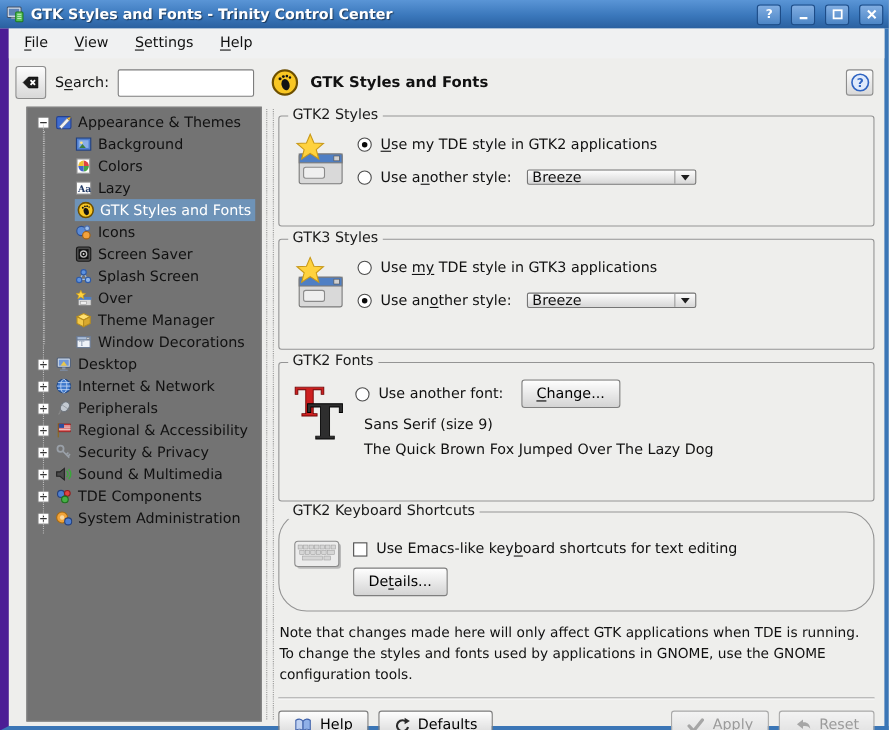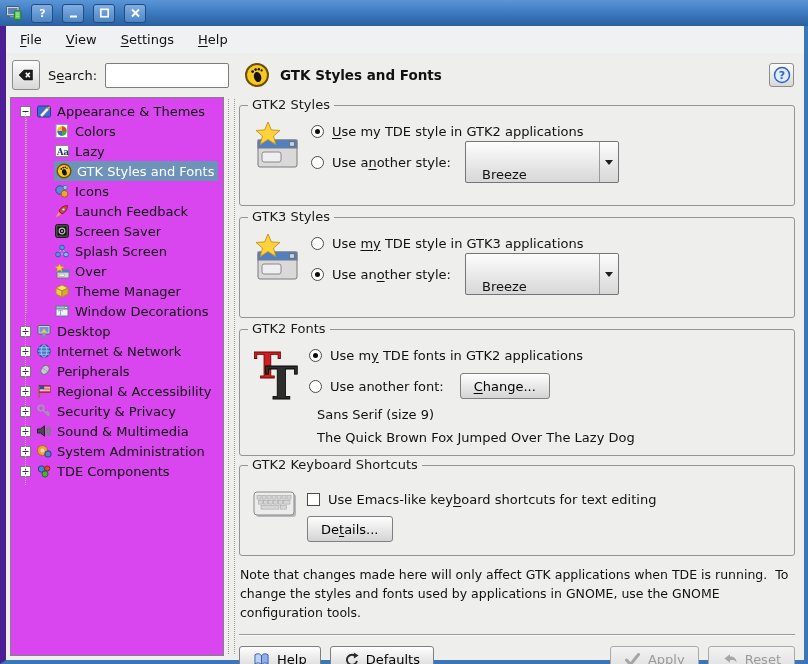--- a/index.html
+++ b/index.html
@@ -11,42 +11,42 @@
   
   .titlebar { height:26px; flex:none; display:flex; align-items:center; gap:6px;
               padding:0 5px 0 6px; background:linear-gradient(#5a95d6,#3a77bb 55%,#2a609f); }
   .titlebar .title { color:#fff; font-weight:bold; font-size:13px; flex:1;
                      text-shadow:1px 1px 1px rgba(0,0,0,.5); white-space:nowrap; overflow:hidden; }
   .winbtn { width:22px; height:19px; margin-left:3px; border:1px solid #1d4c87; border-radius:3px;
             background:linear-gradient(#82aee2,#4d86c6); display:flex; align-items:center; justify-content:center; }
 
   
   .framebody { flex:1; min-height:0; display:flex; flex-direction:column;
-               border-left:6px solid #4c1d95; border-right:4px solid #3b76b6; border-bottom:4px solid #3b76b6;
+               border-left:8px solid #4c1d95; border-right:4px solid #3b76b6; border-bottom:4px solid #3b76b6;
                background:#eeeeec; }
 
   .menubar { height:27px; flex:none; display:flex; align-items:center; gap:24px;
              padding:0 14px; background:#f0f1f2; }
   .menuitem { cursor:default; white-space:pre; }
 
   .upper { height:44px; flex:none; display:flex; align-items:center; }
   .search-zone { width:229px; flex:none; display:flex; align-items:center; gap:8px; padding-left:6px; }
   .tool-btn { width:28px; height:30px; border:1px solid #8c8c8c; border-radius:3px;
               background:linear-gradient(#fcfcfc,#d8d8d8); display:flex; align-items:center; justify-content:center; }
   .search-lbl { white-space:pre; }
   .search-input { width:124px; height:25px; border:1px solid #7d7d7d; border-radius:2px; background:#fff;
                   font:13px "DejaVu Sans", sans-serif; padding:0 4px; }
   .header-zone { flex:1; display:flex; align-items:center; gap:10px; padding:0 10px 0 9px; }
   .module-title { font-weight:bold; font-size:13.5px; }
   .help-qbtn { margin-left:auto; width:25px; height:24px; border:1px solid #8c8c8c; border-radius:3px;
                background:linear-gradient(#fcfcfc,#d8d8d8); display:flex; align-items:center; justify-content:center; }
 
   
   .main { flex:1; min-height:0; display:flex; padding-bottom:4px; }
-  .tree-panel { width:214px; flex:none; margin-left:4px; background:#d946ef; border:1px solid #828282;
+  .tree-panel { width:214px; flex:none; margin-left:16px; background:#737373; border:1px solid #828282;
                 padding-top:3px; overflow:hidden; position:relative; }
   .splitter { width:15px; flex:none; position:relative; }
   .splitter::before { content:""; position:absolute; top:2px; bottom:2px; left:4px; border-left:1px dotted #9a9a9a; }
   .splitter::after  { content:""; position:absolute; top:2px; bottom:2px; right:4px; border-left:1px dotted #9a9a9a; }
 
   .trow { height:20px; display:flex; align-items:center; gap:5px; padding-left:9px; white-space:nowrap; cursor:default; }
   .trow.child { padding-left:43px; }
   .expander { width:11px; height:11px; flex:none; }
   .ti { width:16px; height:16px; flex:none; }
   .tlabel { white-space:pre; }
@@ -56,34 +56,34 @@
   .rootline { position:absolute; left:14px; top:14px; bottom:170px; border-left:1px dotted #bbb; }
 
   
   .content { flex:1; min-width:0; display:flex; flex-direction:column; padding-right:9px; }
   .group { position:relative; border:1px solid #949494; border-radius:3px; background:#eeeeec;
            padding:14px 10px 8px 11px; flex:none; }
   .legend { position:absolute; top:-9px; left:8px; background:#eeeeec; padding:0 4px; font-size:13px; color:#1a1a1a; }
   .g1 { margin-top:8px;  height:101px; }
   .g2 { margin-top:11px; height:101px; }
   .g3 { margin-top:11px; height:127px; }
-  .g4 { margin-top:9px;  height:91px; }
+  .g4 { margin-top:9px;  height:91px;border-radius:26px; }
   .group-row { display:flex; align-items:flex-start; }
   .gicon { flex:none; margin:1px 10px 0 2px; }
-  .gcol { display:flex; flex-direction:column; gap:0; padding-top:1px; min-width:0; }
+  .gcol { display:flex; flex-direction:column; gap:10px; padding-top:1px; min-width:0; }
   .opt { display:flex; align-items:center; gap:8px; min-height:20px; }
   .lbl { white-space:pre; }
   .k { text-decoration:underline; text-underline-offset:2px; }
 
   .radio { width:13px; height:13px; flex:none; border-radius:50%; background:#fff; border:1px solid #4c4c4c; position:relative; }
   .radio.checked::after { content:""; position:absolute; inset:3px; border-radius:50%; background:#0a0a0a; }
   .checkbox { width:13px; height:13px; flex:none; background:#fff; border:1px solid #4c4c4c; }
 
-  .combo { width:154px; height:42px; margin-left:6px; border:1px solid #757575; border-radius:2px;
-           background:linear-gradient(#fdfdfd,#d7d7d7); display:flex; align-items:flex-end; padding-left:16px; }
+  .combo { width:154px; height:14px; margin-left:6px; border:1px solid #757575; border-radius:2px;
+           background:linear-gradient(#fdfdfd,#d7d7d7); display:flex; align-items:center; padding-left:4px; }
   .combo .cval { flex:1; white-space:nowrap; overflow:hidden; }
   .combo .arrowzone { width:19px; height:100%; flex:none; border-left:1px solid #9b9b9b;
                       display:flex; align-items:center; justify-content:center; }
   .dtri { width:0; height:0; border-left:4px solid transparent; border-right:4px solid transparent; border-top:5px solid #1d1d1d; }
 
   .btn { height:25px; display:inline-flex; align-items:center; gap:7px; padding:12px 13px;
          border:1px solid #7f7f7f; border-radius:3px; background:linear-gradient(#fefefe,#d4d4d4);
          font:13px "DejaVu Sans", sans-serif; white-space:pre; }
   .btn.disabled { color:#9b9b9b; border-color:#a9a9a9; background:linear-gradient(#f3f3f3,#dedede); }
 
@@ -101,20 +101,21 @@
 <div class="window">
 
   <div class="titlebar">
     <svg class="ti" width="17" height="17" viewBox="0 0 17 17">
       <rect x="0.5" y="1.5" width="13.5" height="10" rx="1" fill="#cdd7e4" stroke="#3e4f68"></rect>
       <rect x="2.2" y="3.2" width="10" height="6.5" fill="#5d83b5"></rect>
       <rect x="4.5" y="11.5" width="5.5" height="1.6" fill="#8b99ad"></rect>
       <rect x="8.8" y="6.2" width="7" height="9.5" rx="1" fill="#54c154" stroke="#1d7a1d"></rect>
       <path d="M10.3,8.5 h4 M10.3,10.5 h4 M10.3,12.5 h4" stroke="#d9f5d9" stroke-width="0.8"></path>
     </svg>
+    <span class="title">GTK Styles and Fonts - Trinity Control Center</span>
     <span class="winbtn">
       <svg width="11" height="12" viewBox="0 0 11 12">
         <text x="2.2" y="9.8" font-size="11" font-weight="bold" fill="#fff" font-family="DejaVu Sans,sans-serif">?</text>
       </svg>
     </span>
     <span class="winbtn">
       <svg width="11" height="12" viewBox="0 0 11 12">
         <path d="M2,9.5 H9" stroke="#fff" stroke-width="2"></path>
       </svg>
     </span>
@@ -183,20 +184,29 @@
             <rect x="1.5" y="3" width="13" height="11" rx="1.5" fill="#3f6cd1" stroke="#24418f"></rect>
             <polygon points="4,12 11,4.5 13,6.5 6,14" fill="#f3f3f3" stroke="#8a8a8a" stroke-width="0.6"></polygon>
             <polygon points="11,4.5 13,6.5 14.4,3.2" fill="#f7c24a" stroke="#8a6a1a" stroke-width="0.5"></polygon>
           </svg>
           <span class="tlabel">Appearance &amp; Themes</span>
         </div>
 
         <div class="children">
           <div class="trow child">
             <svg class="ti" viewBox="0 0 16 16">
+              <rect x="1.5" y="2.5" width="13" height="11" fill="#4f7fd0" stroke="#23417e"></rect>
+              <rect x="3.5" y="4.5" width="9" height="7" fill="#89aee6"></rect>
+              <circle cx="6" cy="6.8" r="1.2" fill="#ffe27a"></circle>
+                <polygon points="4,11.5 7,8 10,11.5" fill="#3e7f3e"></polygon>
+            </svg>
+            <span class="tlabel">Background</span>
+          </div>
+          <div class="trow child">
+            <svg class="ti" viewBox="0 0 16 16">
               <rect x="2" y="1.5" width="11.5" height="13" fill="#fff" stroke="#9a9a9a"></rect>
               <path d="M8,8 L8,3 A5,5 0 0 1 12.8,8 Z" fill="#e04343"></path>
                 <path d="M8,8 L12.8,8 A5,5 0 0 1 8,13 Z" fill="#46a546"></path>
               <path d="M8,8 L8,13 A5,5 0 0 1 3.2,8 Z" fill="#4466cc"></path>
                 <path d="M8,8 L3.2,8 A5,5 0 0 1 8,3 Z" fill="#f0c030"></path>
             </svg>
             <span class="tlabel">Colors</span>
           </div>
           <div class="trow child">
             <svg class="ti" viewBox="0 0 16 16">
@@ -221,28 +231,20 @@
           <div class="trow child">
             <svg class="ti" viewBox="0 0 16 16">
               <circle cx="6" cy="7" r="4.2" fill="#5b8bd6" stroke="#2c4f93"></circle>
               <circle cx="10.5" cy="10.8" r="3.4" fill="#f2a23c" stroke="#a05f10"></circle>
               <circle cx="11.2" cy="4.5" r="2.2" fill="#9fc0ea" stroke="#4d6faf"></circle>
             </svg>
             <span class="tlabel">Icons</span>
           </div>
           <div class="trow child">
             <svg class="ti" viewBox="0 0 16 16">
-              <path d="M13.5,2.5 C10,2.5 6.5,4.5 5,8 L8,11 C11.5,9.5 13.5,6 13.5,2.5 Z" fill="#d94040" stroke="#8f1f1f"></path>
-              <circle cx="9.5" cy="6.5" r="1.3" fill="#cfe0f5" stroke="#5a7ab5" stroke-width="0.6"></circle>
-              <path d="M4.5,9 L1.8,14.2 L7,11.5 Z" fill="#f2a33c"></path>
-            </svg>
-            <span class="tlabel">Launch Feedback</span>
-          </div>
-          <div class="trow child">
-            <svg class="ti" viewBox="0 0 16 16">
               <rect x="1.5" y="1.5" width="13" height="13" rx="2" fill="#4a4a4a" stroke="#1a1a1a"></rect>
               <rect x="3.5" y="3.5" width="9" height="9" fill="#121212"></rect>
               <circle cx="8" cy="8" r="2.8" fill="none" stroke="#bbb" stroke-width="1.2"></circle>
                 <circle cx="8" cy="8" r="0.9" fill="#ddd"></circle>
             </svg>
             <span class="tlabel">Screen Saver</span>
           </div>
           <div class="trow child">
             <svg class="ti" viewBox="0 0 16 16">
               <path d="M4.5,11 L8,5 L11.5,11 Z" stroke="#9fc0ea" fill="none"></path>
@@ -352,37 +354,37 @@
             <path d="M10.5,5.2 A3.6,3.6 0 0 1 10.5,10.8 M12.4,3.4 A6.3,6.3 0 0 1 12.4,12.6" stroke="#3ba83b" stroke-width="1.3" fill="none"></path>
           </svg>
           <span class="tlabel">Sound &amp; Multimedia</span>
         </div>
         <div class="trow">
           <svg class="expander" viewBox="0 0 11 11">
             <rect x="0.5" y="0.5" width="10" height="10" fill="#fff" stroke="#7a7a7a"></rect>
               <path d="M2.5,5.5 H8.5 M5.5,2.5 V8.5" stroke="#333"></path>
           </svg>
           <svg class="ti" viewBox="0 0 16 16">
+            <circle cx="5.5" cy="6" r="3.2" fill="#4f7fd0" stroke="#24417e"></circle>
+            <circle cx="11.2" cy="5.5" r="2.6" fill="#e04343" stroke="#8f1f1f"></circle>
+            <circle cx="9" cy="11" r="3" fill="#46b046" stroke="#1d701d"></circle>
+          </svg>
+          <span class="tlabel">TDE Components</span>
+        </div>
+        <div class="trow">
+          <svg class="expander" viewBox="0 0 11 11">
+            <rect x="0.5" y="0.5" width="10" height="10" fill="#fff" stroke="#7a7a7a"></rect>
+              <path d="M2.5,5.5 H8.5 M5.5,2.5 V8.5" stroke="#333"></path>
+          </svg>
+          <svg class="ti" viewBox="0 0 16 16">
             <circle cx="6.5" cy="7.5" r="5" fill="#f0a33a" stroke="#a96a10"></circle>
             <circle cx="6.5" cy="7.5" r="2" fill="#fcd9a0"></circle>
             <circle cx="12" cy="11" r="3.2" fill="#4f7fd0" stroke="#24417e"></circle>
           </svg>
           <span class="tlabel">System Administration</span>
-        </div>
-        <div class="trow">
-          <svg class="expander" viewBox="0 0 11 11">
-            <rect x="0.5" y="0.5" width="10" height="10" fill="#fff" stroke="#7a7a7a"></rect>
-              <path d="M2.5,5.5 H8.5 M5.5,2.5 V8.5" stroke="#333"></path>
-          </svg>
-          <svg class="ti" viewBox="0 0 16 16">
-            <circle cx="5.5" cy="6" r="3.2" fill="#4f7fd0" stroke="#24417e"></circle>
-            <circle cx="11.2" cy="5.5" r="2.6" fill="#e04343" stroke="#8f1f1f"></circle>
-            <circle cx="9" cy="11" r="3" fill="#46b046" stroke="#1d701d"></circle>
-          </svg>
-          <span class="tlabel">TDE Components</span>
         </div>
       </div>
 
       <div class="splitter"></div>
 
       <div class="content">
 
         <div class="group g1">
           <span class="legend">GTK2 Styles</span>
           <div class="group-row">
@@ -442,24 +444,20 @@
         </div>
 
         <div class="group g3">
           <span class="legend">GTK2 Fonts</span>
           <div class="group-row">
             <svg class="gicon" width="46" height="62" viewBox="0 0 46 62">
               <text x="1" y="33" font-size="36" font-weight="bold" fill="#cc2020" stroke="#6e0000" stroke-width="0.8" font-family="DejaVu Serif,serif">T</text>
               <text x="12" y="54" font-size="44" font-weight="bold" fill="#2e2e2e" stroke="#000" stroke-width="0.8" font-family="DejaVu Serif,serif">T</text>
             </svg>
             <div class="gcol" style="gap:8px;">
-              <div class="opt">
-                <span class="radio checked"></span>
-                <span class="lbl"><span>Use m</span><span class="k">y</span><span> TDE fonts in GTK2 applications</span></span>
-              </div>
               <div class="opt">
                 <span class="radio"></span>
                 <span class="lbl">Use another font:</span>
                 <button class="btn" style="margin-left:8px;"><span class="lbl"><span class="k">C</span><span>hange...</span></span></button>
               </div>
               <div class="fonts-extra">
                 <span class="findent">Sans Serif (size 9)</span>
                 <span class="findent">The Quick Brown Fox Jumped Over The Lazy Dog</span>
               </div>
             </div>

